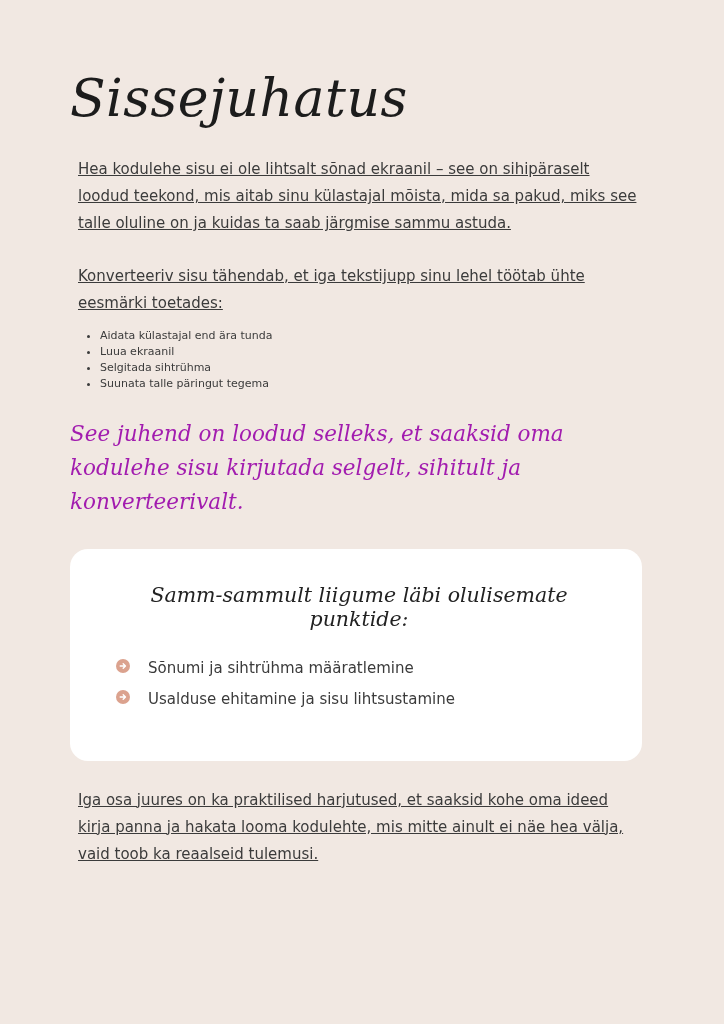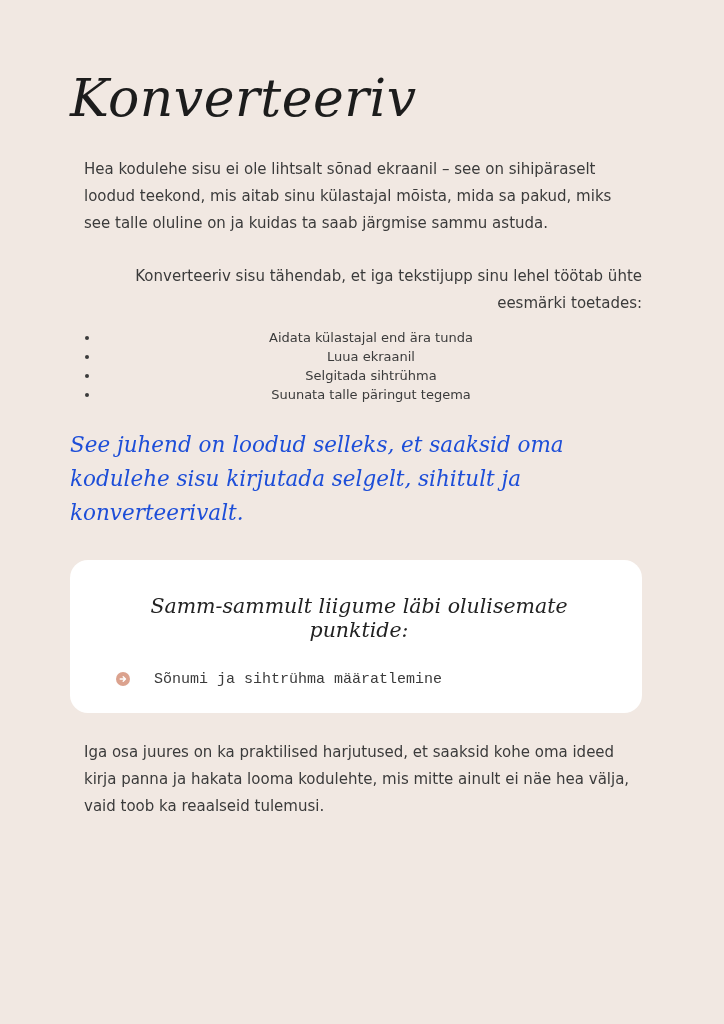--- a/index.html
+++ b/index.html
@@ -19,86 +19,85 @@
     font-style: italic;
     font-weight: 400;
     font-size: 52px;
     color: #1c1c1c;
     margin: 28px 0 28px 0;
     letter-spacing: 0.5px;
   }
   .para {
     font-size: 15px;
     line-height: 1.8;
-    margin: 0 0 26px 14px;
+    margin: 0 0 26px 8px;
+    text-decoration: underline;
   }
-  .para.tight { margin-bottom: 11px; text-align: right; }
+  .para.tight { margin-bottom: 11px; }
   ul.goals {
     margin: 0 0 24px 0;
     padding-left: 30px;
   }
   ul.goals li {
-    font-size: 13px;
+    font-size: 11px;
     line-height: 1.47;
-    text-align: center;
   }
   .quote {
     font-family: "DejaVu Serif", "Liberation Serif", serif;
     font-style: italic;
     font-size: 21.5px;
     line-height: 1.58;
-    color: #1d4ed8;
+    color: #a21caf;
     margin: 0 0 30px 0;
   }
   .card {
     background: var(--card, #ffffff);
     border-radius: 18px;
-    padding: 34px 40px 19px 46px;
+    padding: 34px 40px 46px 46px;
   }
   .card-heading {
     font-family: "DejaVu Serif", "Liberation Serif", serif;
     font-style: italic;
     font-weight: 400;
     font-size: 20.5px;
     color: #222222;
     text-align: center;
     margin: 0 0 22px 0;
   }
   .card-list {
     list-style: none;
     margin: 0;
     padding: 0;
   }
   .card-list li {
     display: flex;
-    align-items: center;
-    gap: 24px;
+    align-items: flex-start;
+    gap: 18px;
     font-size: 15px;
     padding: 6.5px 0;
-    font-family: Liberation Mono, monospace;
   }
   .arrow-badge {
     flex: 0 0 auto;
     width: 14px;
     height: 14px;
     border-radius: 50%;
     background: var(--accent, #dba28e);
     display: inline-flex;
     align-items: center;
     justify-content: center;
   }
   .arrow-badge svg { display: block; }
   .closing { margin-top: 26px; margin-bottom: 0; }
 </style>
 </head>
 <body>
 
 <div class="content">
 
-  <h1 class="title">Konverteeriv</h1>
+  <h1 class="title">Sissejuhatus</h1>
 
   <p class="para">Hea kodulehe sisu ei ole lihtsalt sõnad ekraanil – see on sihipäraselt loodud teekond, mis aitab sinu külastajal mõista, mida sa pakud, miks see talle oluline on ja kuidas ta saab järgmise sammu astuda.</p>
 
   <p class="para tight">Konverteeriv sisu tähendab, et iga tekstijupp sinu lehel töötab ühte eesmärki toetades:</p>
 
   <ul class="goals">
     <li>Aidata külastajal end ära tunda</li>
     <li>Luua ekraanil</li>
     <li>Selgitada sihtrühma</li>
     <li>Suunata talle päringut tegema</li>
@@ -111,18 +110,26 @@
     <p class="card-heading">Samm-sammult liigume läbi olulisemate punktide:</p>
     <ul class="card-list">
       <li>
         <span class="arrow-badge">
           <svg width="8" height="8" viewBox="0 0 8 8">
               <path d="M1.2 4 H6.2 M4.2 1.8 L6.5 4 L4.2 6.2" stroke="#ffffff" stroke-width="1.4" fill="none" stroke-linecap="round" stroke-linejoin="round"></path>
             </svg>
         </span>
         <span>Sõnumi ja sihtrühma määratlemine</span>
       </li>
+      <li>
+        <span class="arrow-badge">
+          <svg width="8" height="8" viewBox="0 0 8 8">
+              <path d="M1.2 4 H6.2 M4.2 1.8 L6.5 4 L4.2 6.2" stroke="#ffffff" stroke-width="1.4" fill="none" stroke-linecap="round" stroke-linejoin="round"></path>
+            </svg>
+        </span>
+        <span>Usalduse ehitamine ja sisu lihtsustamine</span>
+      </li>
     </ul>
   </div>
 
   <p class="para closing">Iga osa juures on ka praktilised harjutused, et saaksid kohe oma ideed kirja panna ja hakata looma kodulehte, mis mitte ainult ei näe hea välja, vaid toob ka reaalseid tulemusi.</p>
 
 </div>
 
 </body></html>

